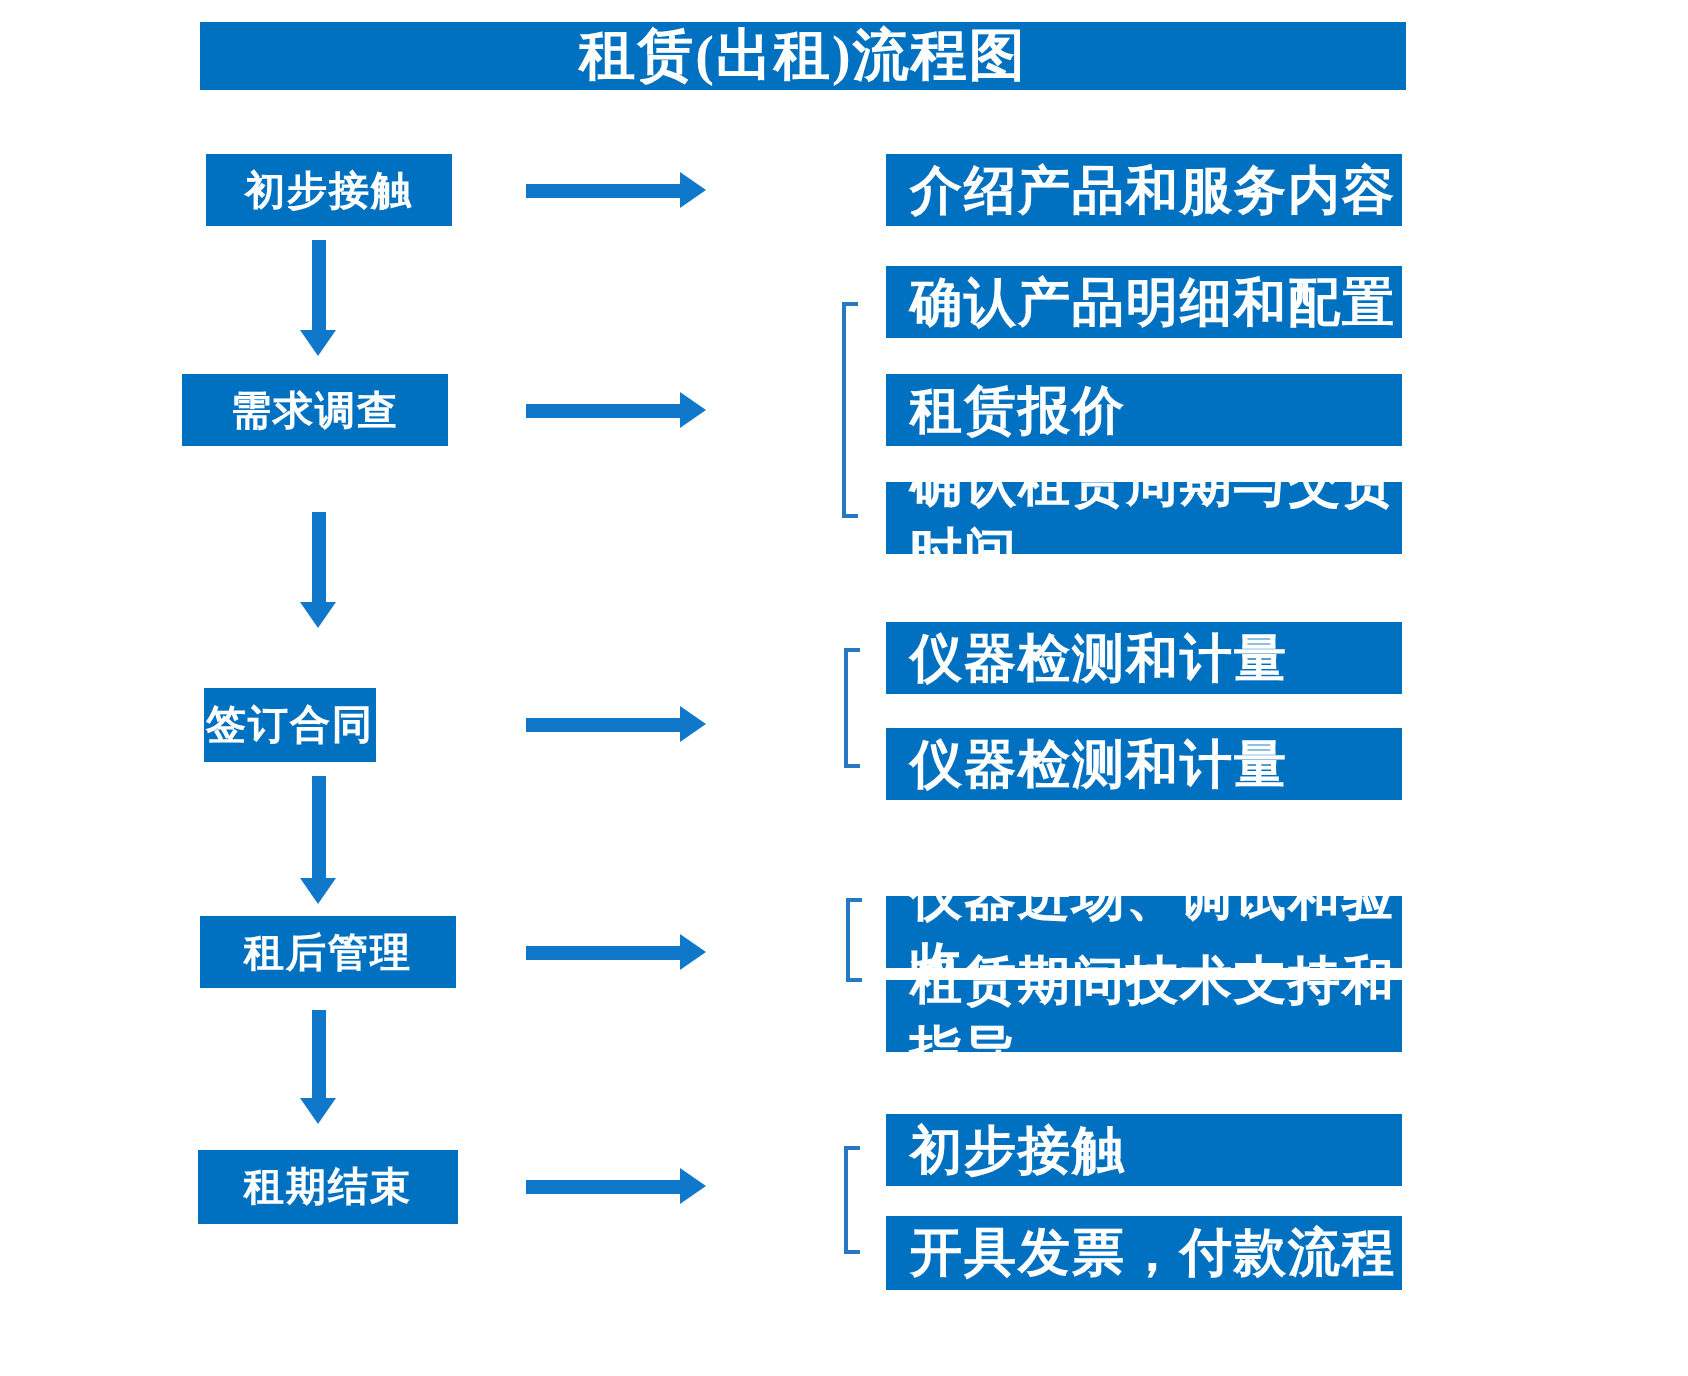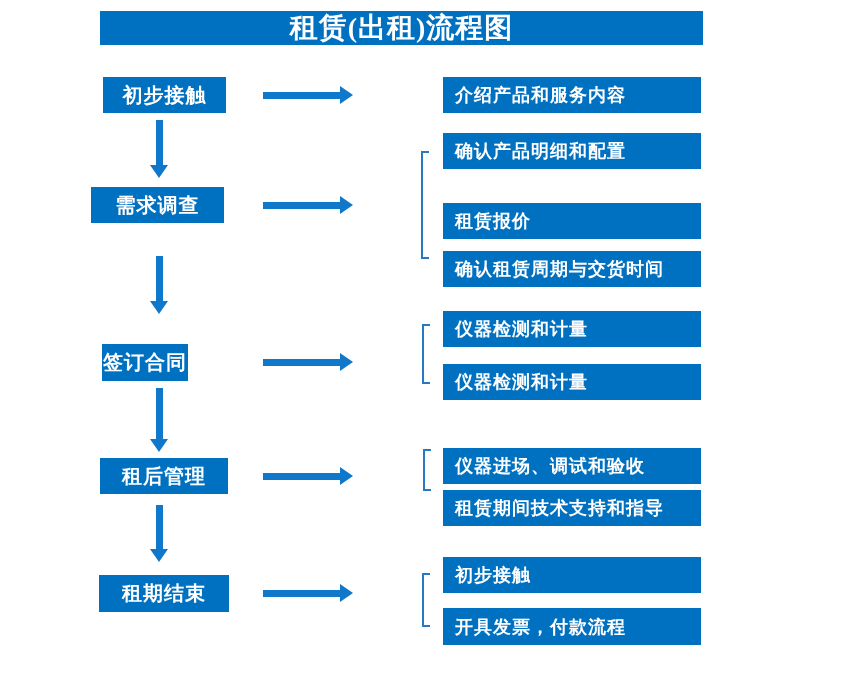--- a/index.html
+++ b/index.html
@@ -19,21 +19,21 @@
   .step{
     background:var(--box-blue,#0070C0);
     display:flex;align-items:center;justify-content:center;
     color:var(--text-white,#fff);font-weight:bold;font-size:20px;letter-spacing:1px;
   }
   .sub{
     left:443px;width:258px;height:36px;
     background:var(--box-blue,#0070C0);
     display:flex;align-items:center;justify-content:flex-start;
     padding-left:12px;box-sizing:border-box;
-    color:var(--text-white,#fff);font-weight:bold;font-size:18px;letter-spacing:1px;
+    color:var(--text-white,#fff);font-weight:bold;font-size:26px;letter-spacing:1px;
   }
   .v-arrow{
     width:18px;display:flex;flex-direction:column;align-items:center;
   }
   .v-shaft{width:7px;flex:1;background:var(--arrow-blue,#0F78CA);}
   .v-head{
     width:0;height:0;
     border-left:9px solid transparent;border-right:9px solid transparent;
     border-top:13px solid var(--arrow-blue,#0F78CA);
   }
@@ -106,22 +106,22 @@
   </div>
 
   <div class="abs bracket" style="left:421px;top:151px;height:108px"></div>
   <div class="abs bracket" style="left:422px;top:324px;height:60px"></div>
   <div class="abs bracket" style="left:423px;top:449px;height:42px"></div>
   <div class="abs bracket" style="left:422px;top:573px;height:54px"></div>
 
   <div class="abs sub" style="top:77px">介绍产品和服务内容</div>
 
   <div class="abs sub" style="top:133px">确认产品明细和配置</div>
-  <div class="abs sub" style="top:203px">租赁报价</div>
-  <div class="abs sub" style="top:251px">确认租赁周期与交货时间</div>
+  <div class="abs sub" style="top:187px">租赁报价</div>
+  <div class="abs sub" style="top:241px">确认租赁周期与交货时间</div>
 
   <div class="abs sub" style="top:311px">仪器检测和计量</div>
   <div class="abs sub" style="top:364px">仪器检测和计量</div>
 
   <div class="abs sub" style="top:448px">仪器进场、调试和验收</div>
   <div class="abs sub" style="top:490px">租赁期间技术支持和指导</div>
 
   <div class="abs sub" style="top:557px">初步接触</div>
   <div class="abs sub" style="top:608px;height:37px">开具发票，付款流程</div>
 

